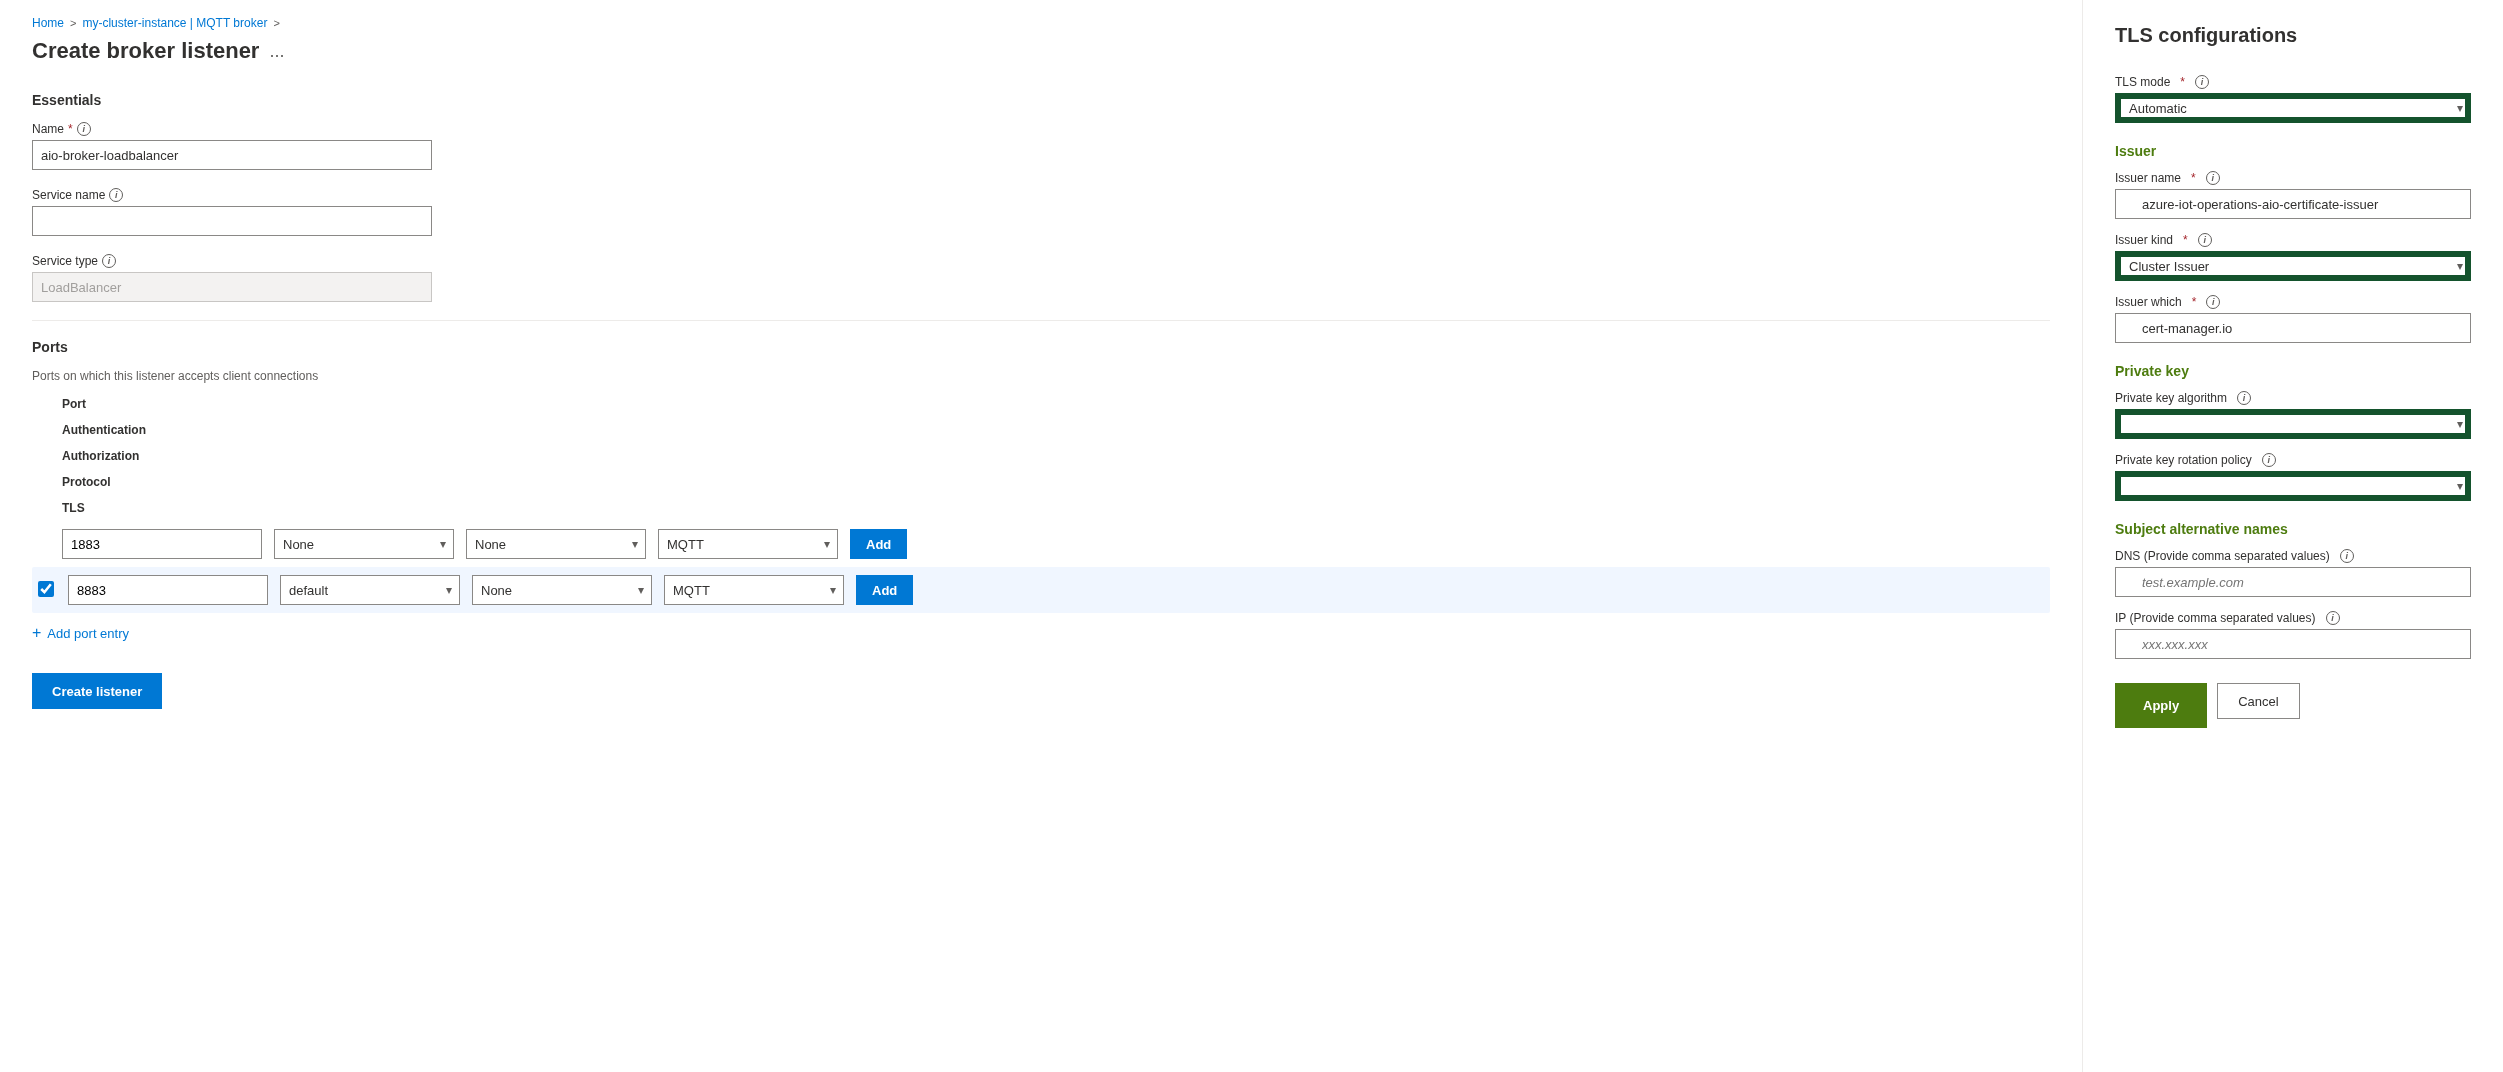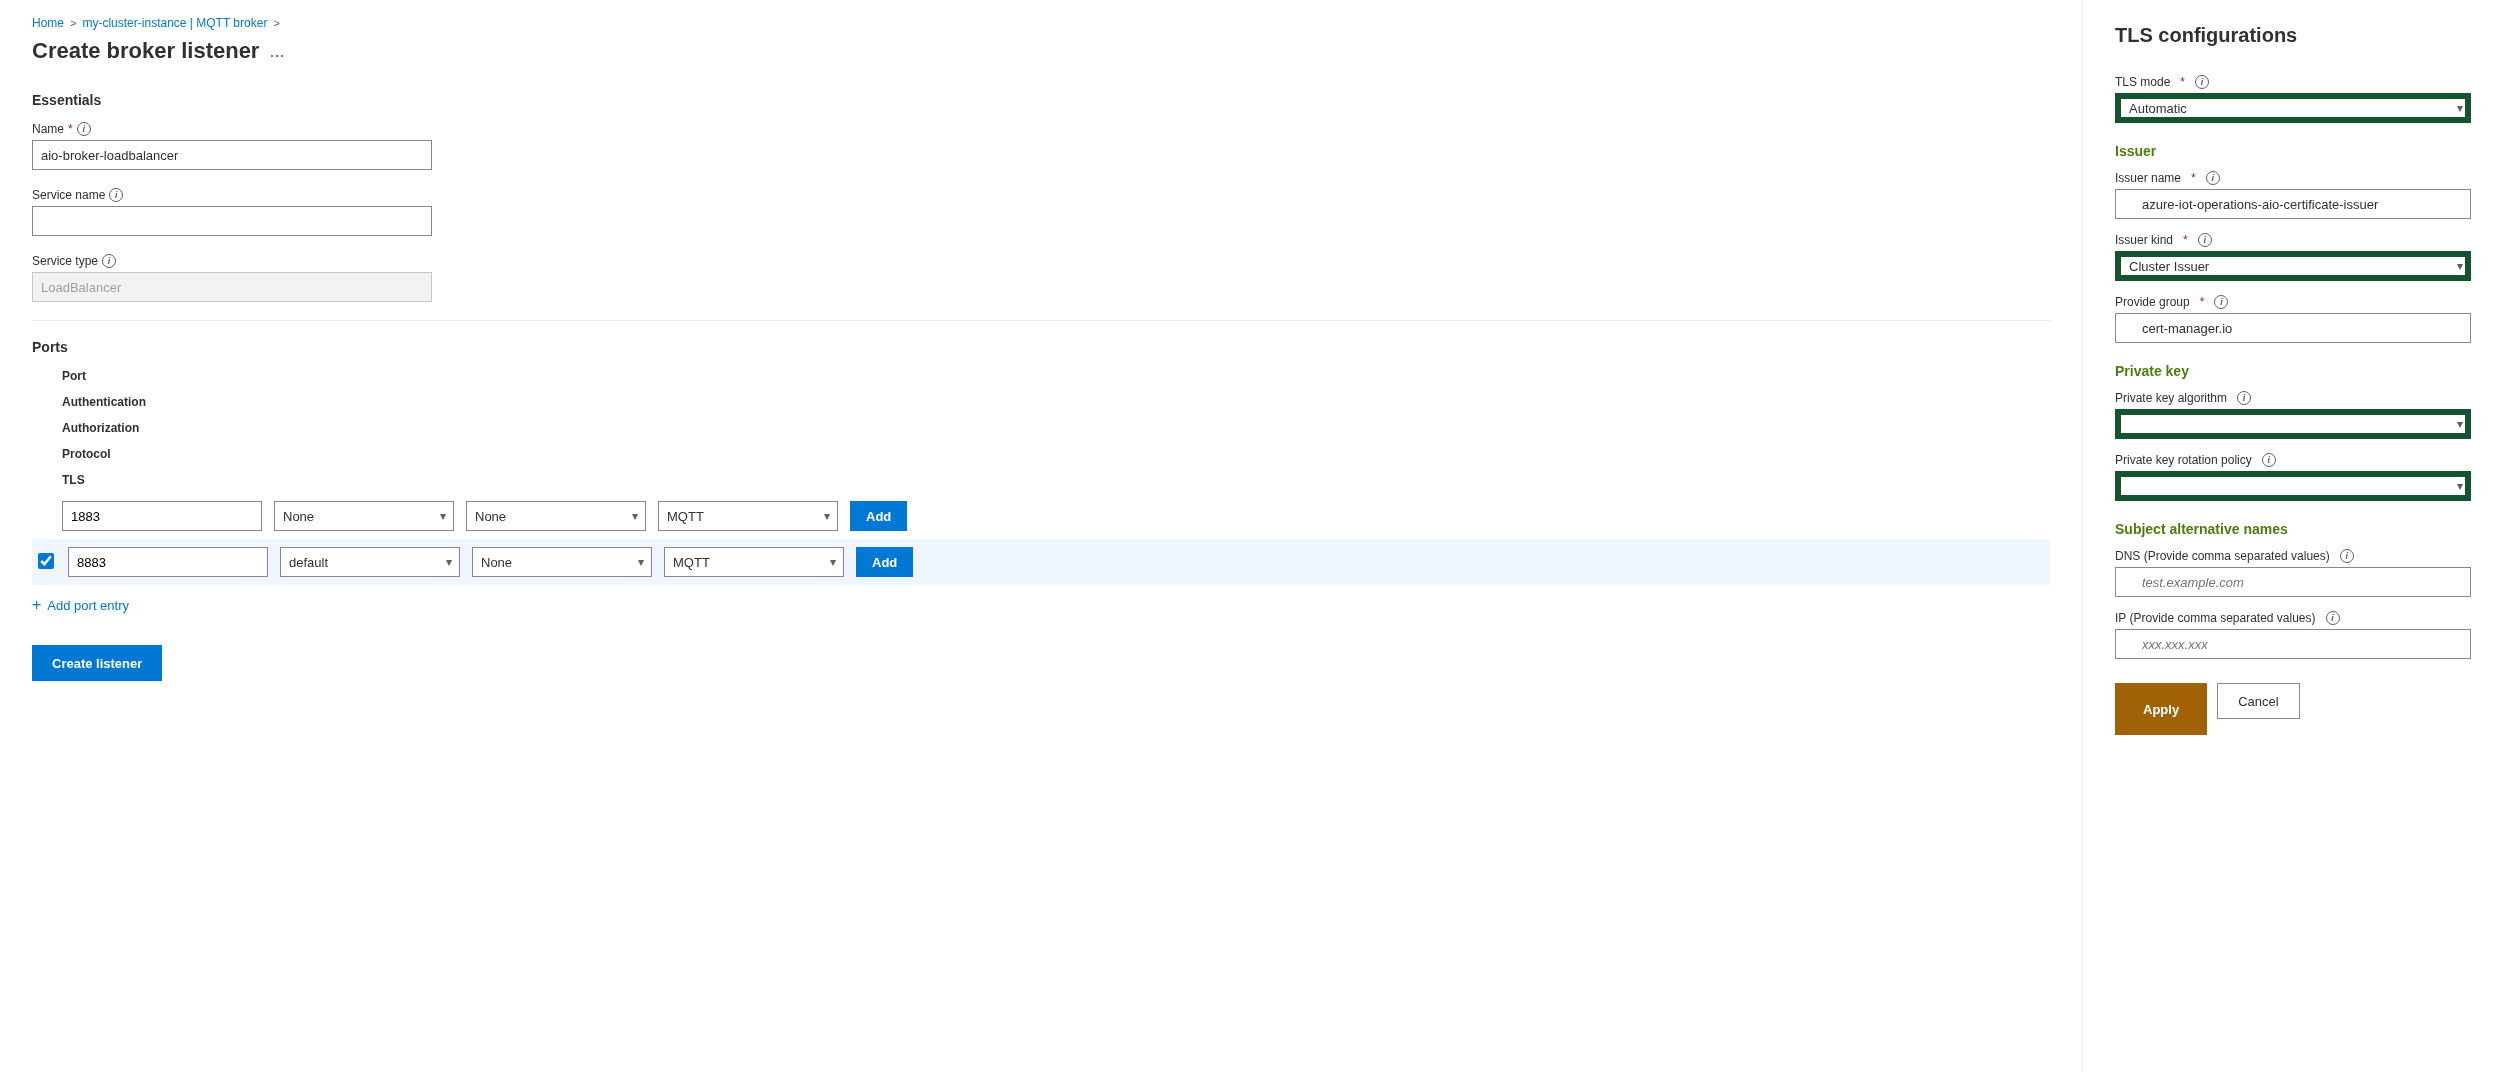--- a/index.html
+++ b/index.html
@@ -331,24 +331,24 @@
       font-size: 12px;
     }
 
     
     .rp-actions {
       display: flex;
       gap: 10px;
       margin-top: 24px;
     }
     .btn-apply {
-      background: #a16207;
+      background: #4d7c0f;
       color: #fff;
       border: none;
-      height: 52px;
+      height: 45px;
       padding: 0 28px;
       font-size: 13px;
       cursor: pointer;
       font-weight: 600;
     }
     .btn-cancel {
       background: #fff;
       color: #323130;
       border: 1px solid #8a8886;
       height: 36px;
@@ -410,20 +410,21 @@
       </div>
       <input type="text" class="text-input disabled" disabled="" value="LoadBalancer" style="">
     </div>
   </div>
 
   <hr class="divider">
 
   
   <div>
     <div class="section-title">Ports</div>
+    <div class="ports-subtitle">Ports on which this listener accepts client connections</div>
 
     <div class="port-table">
 
       <div class="port-header-row">
         <div class="col-port">Port</div>
         <div class="col-auth">Authentication</div>
         <div class="col-authz">Authorization</div>
         <div class="col-proto">Protocol</div>
         <div class="col-tls">TLS</div>
       </div>
@@ -546,21 +547,21 @@
     <div class="rp-select-wrapper">
       <select>
         <option selected="">Cluster Issuer</option>
         <option>Issuer</option>
       </select>
     </div>
   </div>
 
   <div class="rp-field">
     <div class="rp-label">
-      <span>Provide group</span>
+      <span>Issuer which</span>
       <span class="required">*</span>
       <span class="info-icon" title="Information">i</span>
     </div>
     <input type="text" class="rp-input" value="cert-manager.io" style="">
   </div>
 
   <div class="rp-section-title">Private key</div>
 
   <div class="rp-field">
     <div class="rp-label">

